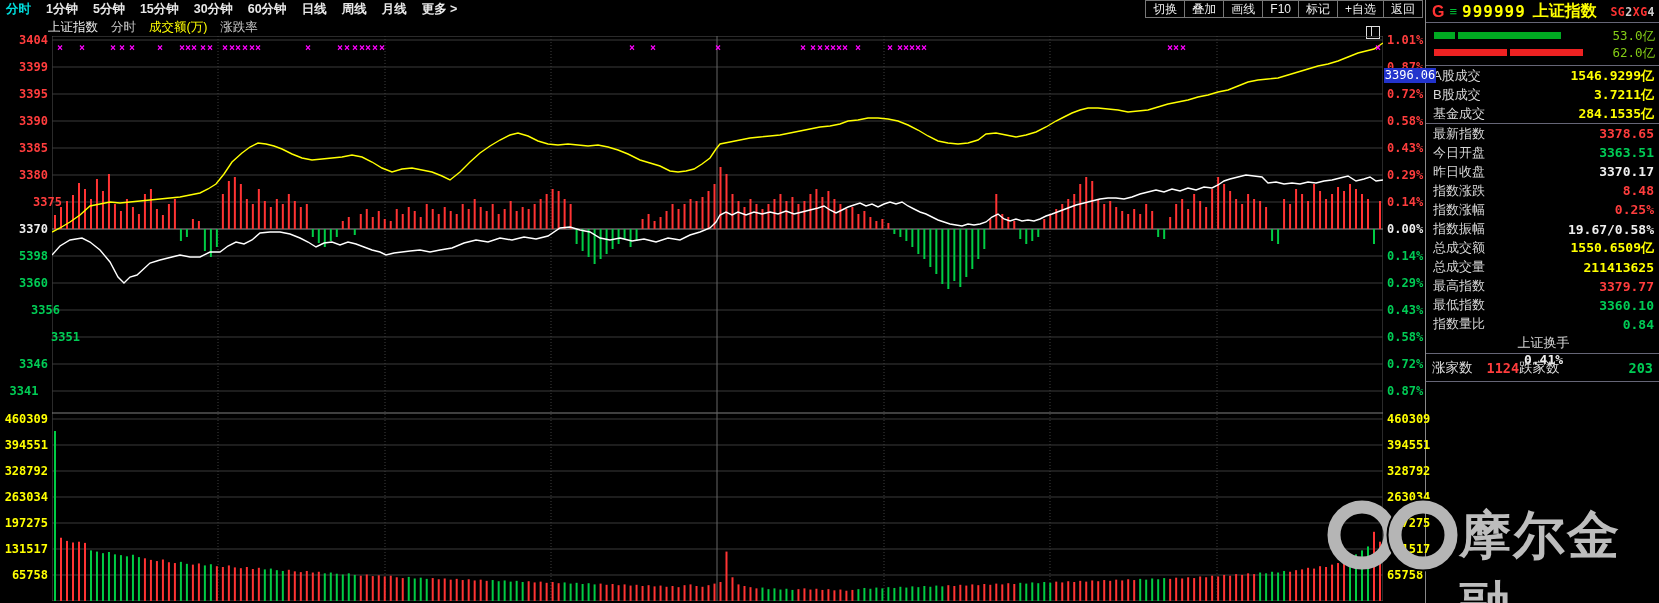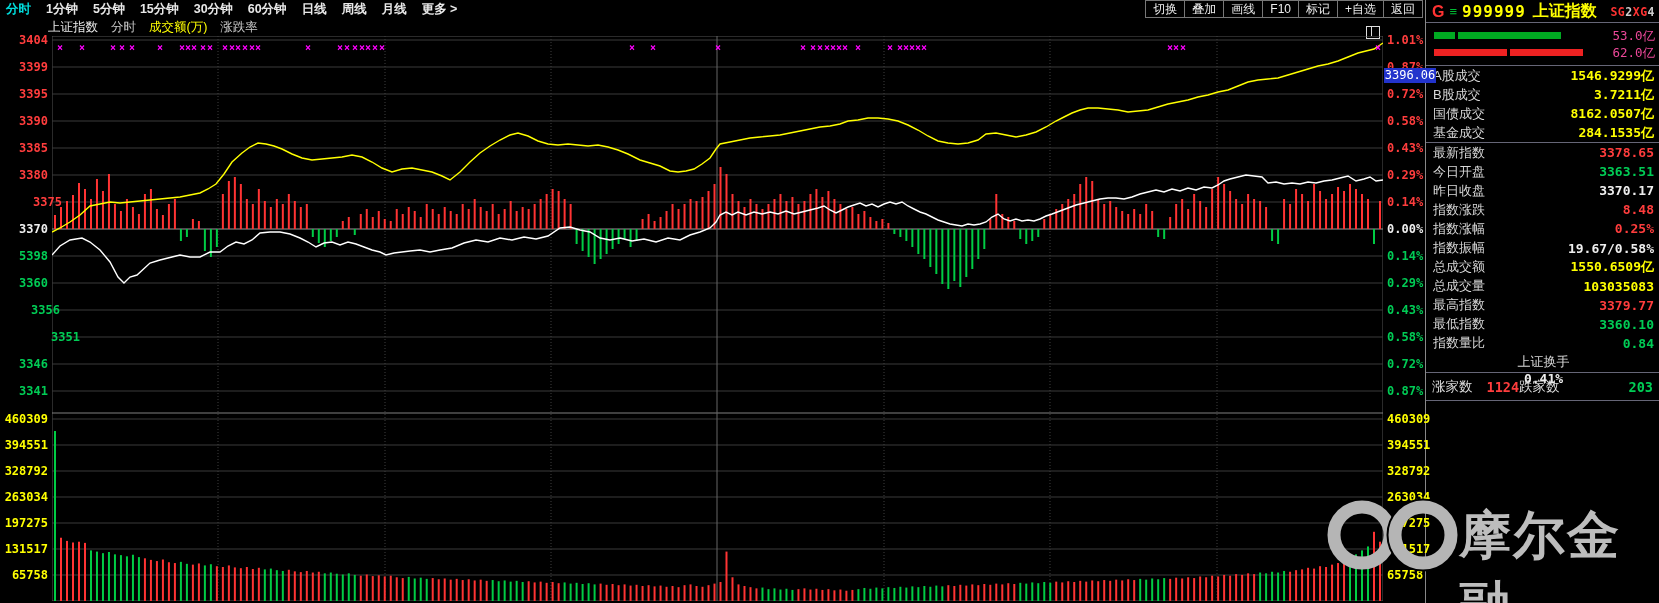--- a/index.html
+++ b/index.html
@@ -32,21 +32,21 @@
   
   #panel{position:absolute;left:1425px;top:0;width:233px;height:603px;border-left:1px solid #888;}
   #phead{height:21px;border-bottom:1px solid #667;display:flex;align-items:center;padding:1px 4px 0 6px;font-weight:bold;}
   #phead .g{color:#ff3333;font-size:16px;}
   #phead .menu{color:#00bb33;font-size:13px;margin:0 5px;}
   #phead .code{color:#ffff00;font-size:16px;letter-spacing:1px;}
   #phead .name{color:#ffff00;font-size:16px;margin-left:7px;font-weight:bold;}
   #phead .tag{margin-left:auto;font-size:11.5px;font-weight:bold;letter-spacing:.5px;}
   #pbars{height:42px;border-bottom:1px solid #667;position:relative;}
   .bar-row{position:absolute;left:8px;height:7px;display:flex;gap:3px;}
-  .bar-lbl{position:absolute;right:4px;font-size:12.5px;color:#ec4899;width:60px;text-align:right;}
+  .bar-lbl{position:absolute;right:4px;font-size:12.5px;color:#84cc16;width:60px;text-align:right;}
   .prow{display:flex;justify-content:space-between;align-items:center;padding:0 5px 0 7px;font-size:13px;}
   .prow .lab{color:#d8d8d8;}
   .prow .val{font-weight:bold;font-family:"DejaVu Sans Mono",monospace;font-size:13px;}
   #rows1{border-bottom:1px solid #667;}
   #rows2{border-bottom:1px solid #667;}
   #advdec{height:27px;display:flex;align-items:center;padding:0 6px;font-size:13.5px;border-bottom:1px solid #667;}
   #advdec .n{font-weight:bold;font-family:"DejaVu Sans Mono",monospace;}
   
   #wm{position:absolute;left:1322px;top:494px;width:330px;height:82px;z-index:8;}
   #wm-text{position:absolute;left:1459px;top:501px;font-size:52px;font-weight:bold;color:#bdbdbd;
@@ -650,24 +650,20 @@
   <div id="rows1">
       <div class="prow" style="height: 19px;">
         <span class="lab">A股成交</span>
         <span class="val c-y">1546.9299亿</span>
       </div>
       <div class="prow" style="height: 19px;">
         <span class="lab">B股成交</span>
         <span class="val c-y">3.7211亿</span>
       </div>
       <div class="prow" style="height: 19px;">
-        <span class="lab">国债成交</span>
-        <span class="val c-y">8162.0507亿</span>
-      </div>
-      <div class="prow" style="height: 19px;">
         <span class="lab">基金成交</span>
         <span class="val c-y">284.1535亿</span>
       </div>
     </div>
   <div id="rows2">
       <div class="prow" style="height: 19.1px;">
         <span class="lab">最新指数</span>
         <span class="val c-r">3378.65</span>
       </div>
       <div class="prow" style="height: 19.1px;">
@@ -689,21 +685,21 @@
       <div class="prow" style="height: 19.1px;">
         <span class="lab">指数振幅</span>
         <span class="val c-w">19.67/0.58%</span>
       </div>
       <div class="prow" style="height: 19.1px;">
         <span class="lab">总成交额</span>
         <span class="val c-y">1550.6509亿</span>
       </div>
       <div class="prow" style="height: 19.1px;">
         <span class="lab">总成交量</span>
-        <span class="val c-y">103035083</span>
+        <span class="val c-y">211413625</span>
       </div>
       <div class="prow" style="height: 19.1px;">
         <span class="lab">最高指数</span>
         <span class="val c-r">3379.77</span>
       </div>
       <div class="prow" style="height: 19.1px;">
         <span class="lab">最低指数</span>
         <span class="val c-g">3360.10</span>
       </div>
       <div class="prow" style="height: 19.1px;">
@@ -736,21 +732,21 @@
 <div class="axlbl c-r left-ax" style="top: 114px; left: 0px;">3390</div>
 <div class="axlbl c-r left-ax" style="top: 141px; left: 0px;">3385</div>
 <div class="axlbl c-r left-ax" style="top: 168px; left: 0px;">3380</div>
 <div class="axlbl c-r left-ax" style="top: 195px; left: 0px; padding-left: 14px;">3375</div>
 <div class="axlbl c-w left-ax" style="top: 222px; left: 0px;">3370</div>
 <div class="axlbl c-g left-ax" style="top: 249px; left: 0px;">5398</div>
 <div class="axlbl c-g left-ax" style="top: 276px; left: 0px;">3360</div>
 <div class="axlbl c-g left-ax" style="top: 303px; left: 0px; padding-left: 12px;">3356</div>
 <div class="axlbl c-g left-ax" style="top: 330px; left: 0px; padding-left: 32px;">3351</div>
 <div class="axlbl c-g left-ax" style="top: 357px; left: 0px;">3346</div>
-<div class="axlbl c-g left-ax" style="top: 384px; left: 0px;">3341</div>
+<div class="axlbl c-g left-ax" style="top: 384px; left: 0px; text-align: center;">3341</div>
 <div class="axlbl c-r right-ax" style="top: 33px; left: 1387px;">1.01%</div>
 <div class="axlbl c-r right-ax" style="top: 60px; left: 1387px;">0.87%</div>
 <div class="axlbl c-r right-ax" style="top: 87px; left: 1387px;">0.72%</div>
 <div class="axlbl c-r right-ax" style="top: 114px; left: 1387px;">0.58%</div>
 <div class="axlbl c-r right-ax" style="top: 141px; left: 1387px;">0.43%</div>
 <div class="axlbl c-r right-ax" style="top: 168px; left: 1387px;">0.29%</div>
 <div class="axlbl c-r right-ax" style="top: 195px; left: 1387px;">0.14%</div>
 <div class="axlbl c-w right-ax" style="top: 222px; left: 1387px;">0.00%</div>
 <div class="axlbl c-g right-ax" style="top: 249px; left: 1387px;">0.14%</div>
 <div class="axlbl c-g right-ax" style="top: 276px; left: 1387px;">0.29%</div>

